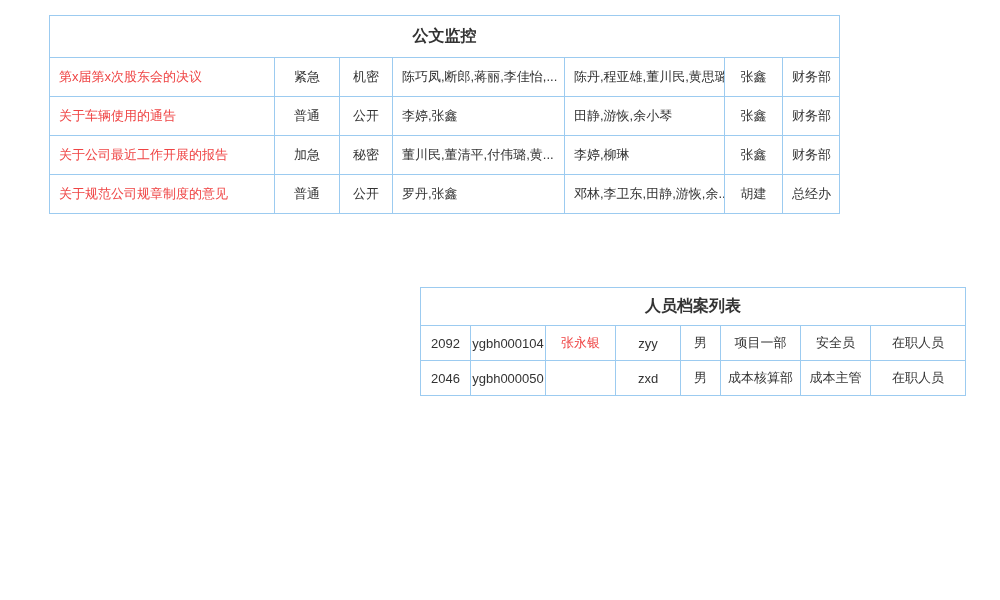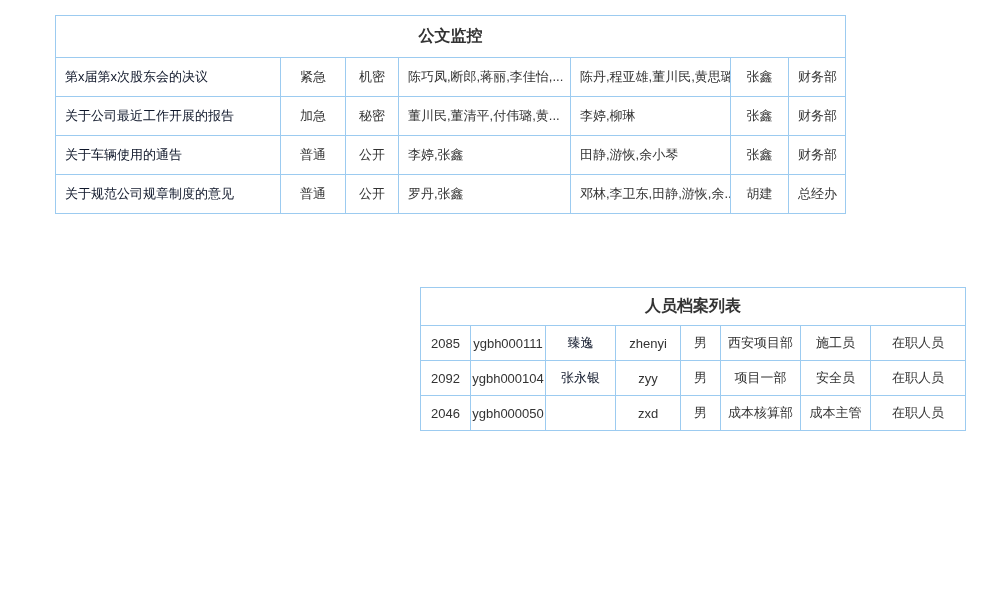--- a/index.html
+++ b/index.html
@@ -5,21 +5,21 @@
   * { box-sizing: border-box; }
   html, body { margin: 0; padding: 0; }
   body {
     width: 1000px; height: 600px;
     background: #ffffff;
     font-family: "Liberation Sans", "DejaVu Sans", sans-serif;
     position: relative;
     overflow: hidden;
   }
   .panel { position: absolute; background: #fff; }
-  #doc-panel    { left: 55px;  top: 15px;  width: 790px; }
+  #doc-panel    { left: 49px;  top: 15px;  width: 790px; }
   #person-panel { left: 420px; top: 287px; width: 545px; }
 
   table {
     border-collapse: collapse;
     table-layout: fixed;
     width: 100%;
     background: #fff;
   }
   table, th, td { border: 1px solid #9ccbf0; }
   table { border: 1px solid #6fb6ee; }
@@ -50,21 +50,21 @@
     text-align: center;
     vertical-align: middle;
     white-space: nowrap;
     overflow: hidden;
   }
   #doc-panel td    { padding: 10px 9px; }
   #person-panel td { padding: 8px 0; }
   td.al { text-align: left; }
 
   a.lnk {
-    color: #0f172a;
+    color: #ef4444;
     text-decoration: none;
     cursor: pointer;
   }
 
   .sort {
     display: inline-block;
     width: 10px; height: 15px;
     position: relative;
     margin-left: 5px;
     vertical-align: -3px;
@@ -102,34 +102,34 @@
       <tr>
         <td class="al"><a class="lnk">第x届第x次股东会的决议</a></td>
         <td>紧急</td>
         <td>机密</td>
         <td class="al">陈巧凤,断郎,蒋丽,李佳怡,...</td>
         <td class="al">陈丹,程亚雄,董川民,黄思璐...</td>
         <td>张鑫</td>
         <td>财务部</td>
       </tr>
       <tr>
+        <td class="al"><a class="lnk">关于车辆使用的通告</a></td>
+        <td>普通</td>
+        <td>公开</td>
+        <td class="al">李婷,张鑫</td>
+        <td class="al">田静,游恢,余小琴</td>
+        <td>张鑫</td>
+        <td>财务部</td>
+      </tr>
+      <tr>
         <td class="al"><a class="lnk">关于公司最近工作开展的报告</a></td>
         <td>加急</td>
         <td>秘密</td>
         <td class="al">董川民,董清平,付伟璐,黄...</td>
         <td class="al">李婷,柳琳</td>
-        <td>张鑫</td>
-        <td>财务部</td>
-      </tr>
-      <tr>
-        <td class="al"><a class="lnk">关于车辆使用的通告</a></td>
-        <td>普通</td>
-        <td>公开</td>
-        <td class="al">李婷,张鑫</td>
-        <td class="al">田静,游恢,余小琴</td>
         <td>张鑫</td>
         <td>财务部</td>
       </tr>
       <tr>
         <td class="al"><a class="lnk">关于规范公司规章制度的意见</a></td>
         <td>普通</td>
         <td>公开</td>
         <td class="al">罗丹,张鑫</td>
         <td class="al">邓林,李卫东,田静,游恢,余...</td>
         <td>胡建</td>
@@ -150,30 +150,20 @@
         <col style="width:80px">
         <col style="width:70px">
         <col style="width:95px">
     </colgroup>
     <tbody>
       <tr>
         <td colspan="8" class="tbl-title">人员档案列表</td>
       </tr>
 
       <tr>
-        <td>2085</td>
-        <td>ygbh000111</td>
-        <td><a class="lnk">臻逸</a></td>
-        <td>zhenyi</td>
-        <td>男</td>
-        <td>西安项目部</td>
-        <td>施工员</td>
-        <td>在职人员</td>
-      </tr>
-      <tr>
         <td>2092</td>
         <td>ygbh000104</td>
         <td><a class="lnk">张永银</a></td>
         <td>zyy</td>
         <td>男</td>
         <td>项目一部</td>
         <td>安全员</td>
         <td>在职人员</td>
       </tr>
       <tr>

